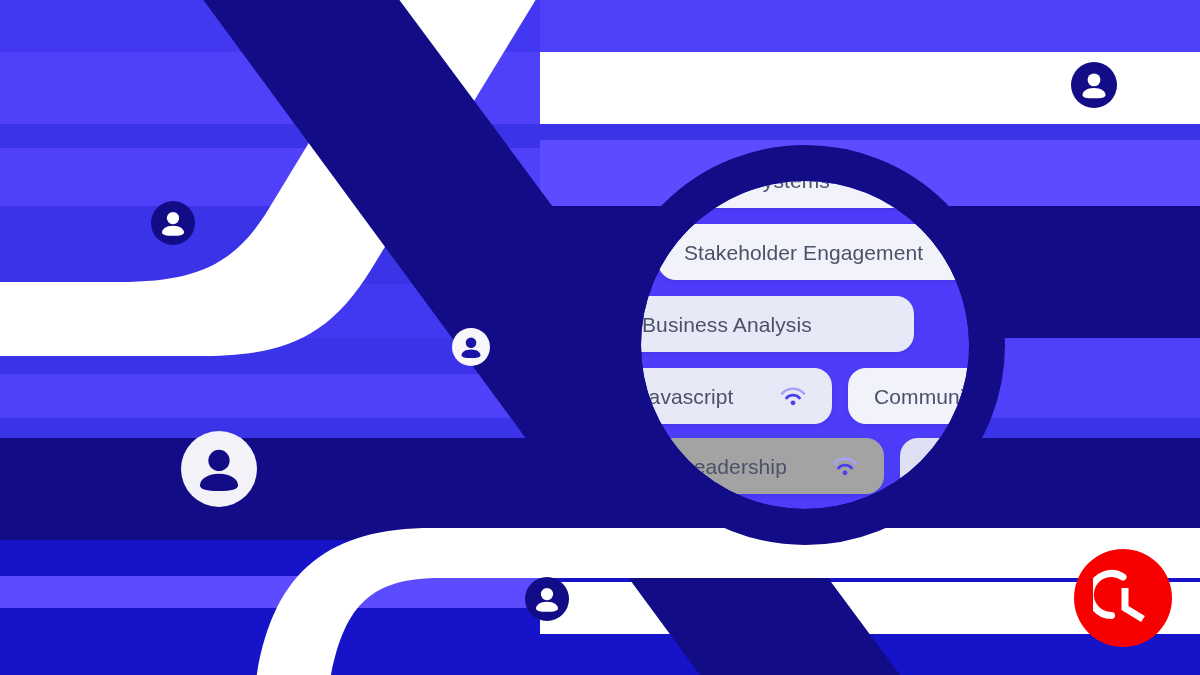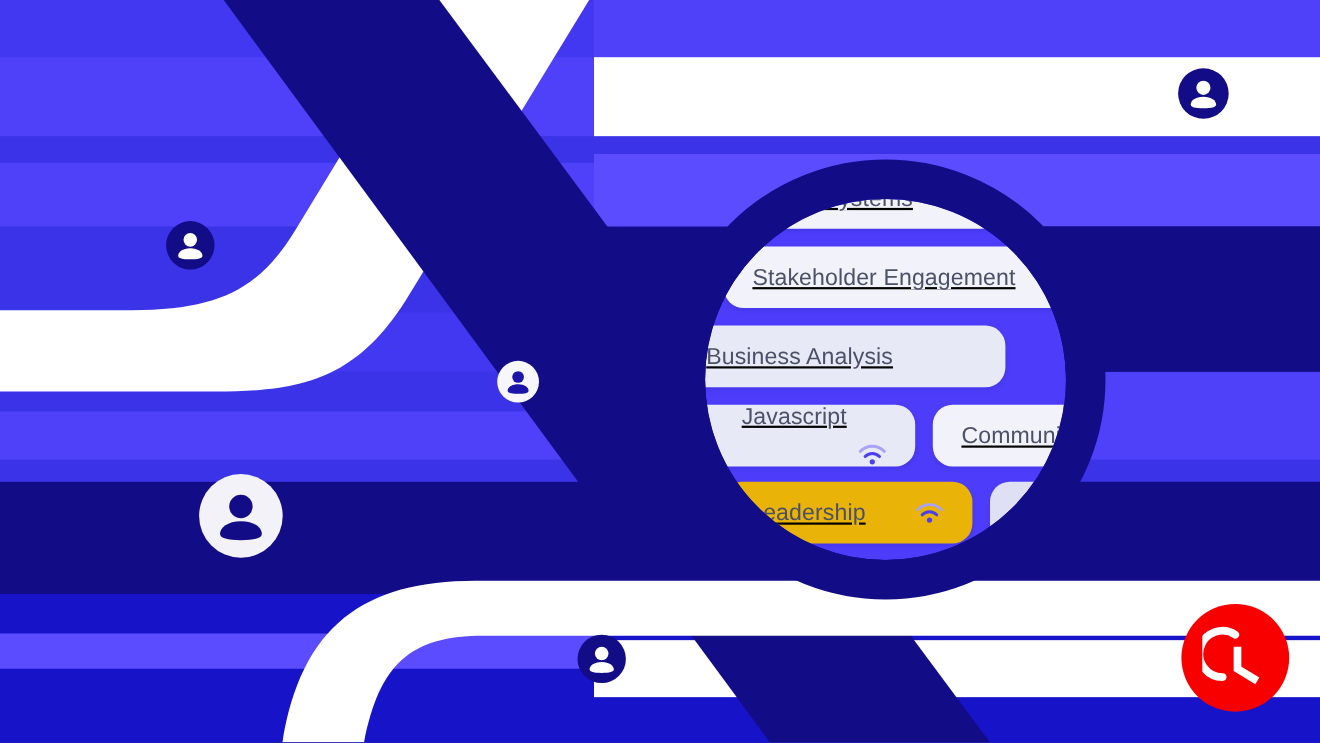--- a/index.html
+++ b/index.html
@@ -56,21 +56,20 @@
     left: -641px;
     top: -181px;
     width: 1200px;
     height: 675px;
   }
   .pill-row {
     position: absolute;
     display: flex;
     gap: 16px;
     align-items: center;
-    text-decoration: underline;
   }
   .pill {
     display: flex;
     align-items: center;
     gap: 14px;
     border-radius: 18px;
     padding: 0 26px;
     height: 56px;
     color: #4b5168;
     font-size: 21px;
@@ -219,36 +218,36 @@
                 </svg>
               </span>
             </div>
           </div>
           <div class="pill-row" style="top: 296px; left: 616px;">
             <div class="pill" style="background: rgb(232, 233, 247); width: 246px;">
               <span class="label">Business Analysis</span>
             </div>
           </div>
           <div class="pill-row" style="top: 368px; left: 612px;">
-            <div class="pill" style="background: rgb(232, 233, 247); width: 168px; flex-direction: column;">
+            <div class="pill" style="background: rgb(232, 233, 247); width: 168px;">
               <span class="label">Javascript</span>
               <span style="margin-left: auto; display: flex;">
                 <svg class="wifi" viewBox="0 0 26 20">
                   <path d="M2 7.5 A15 15 0 0 1 24 7.5" fill="none" stroke="#a9a3f7" stroke-width="2.6" stroke-linecap="round"></path>
                   <path d="M6.5 12 A9 9 0 0 1 19.5 12" fill="none" stroke="#4b3ff0" stroke-width="2.8" stroke-linecap="round"></path>
                   <circle cx="13" cy="16.8" r="2.4" fill="#4b3ff0"></circle>
                 </svg>
               </span>
             </div>
             <div class="pill" style="background: rgb(242, 243, 250); width: 200px;">
               <span class="label">Communication</span>
             </div>
           </div>
           <div class="pill-row" style="top: 438px; left: 656px;">
-            <div class="pill" style="background: #eab308; width: 176px;">
+            <div class="pill" style="background: #a3a3a3; width: 176px;">
               <span class="label">Leadership</span>
               <span style="margin-left: auto; display: flex;">
                 <svg class="wifi" viewBox="0 0 26 20">
                   <path d="M2 7.5 A15 15 0 0 1 24 7.5" fill="none" stroke="#a9a3f7" stroke-width="2.6" stroke-linecap="round"></path>
                   <path d="M6.5 12 A9 9 0 0 1 19.5 12" fill="none" stroke="#4b3ff0" stroke-width="2.8" stroke-linecap="round"></path>
                   <circle cx="13" cy="16.8" r="2.4" fill="#4b3ff0"></circle>
                 </svg>
               </span>
             </div>
             <div class="pill" style="background: rgb(223, 224, 243); width: 126px;">

